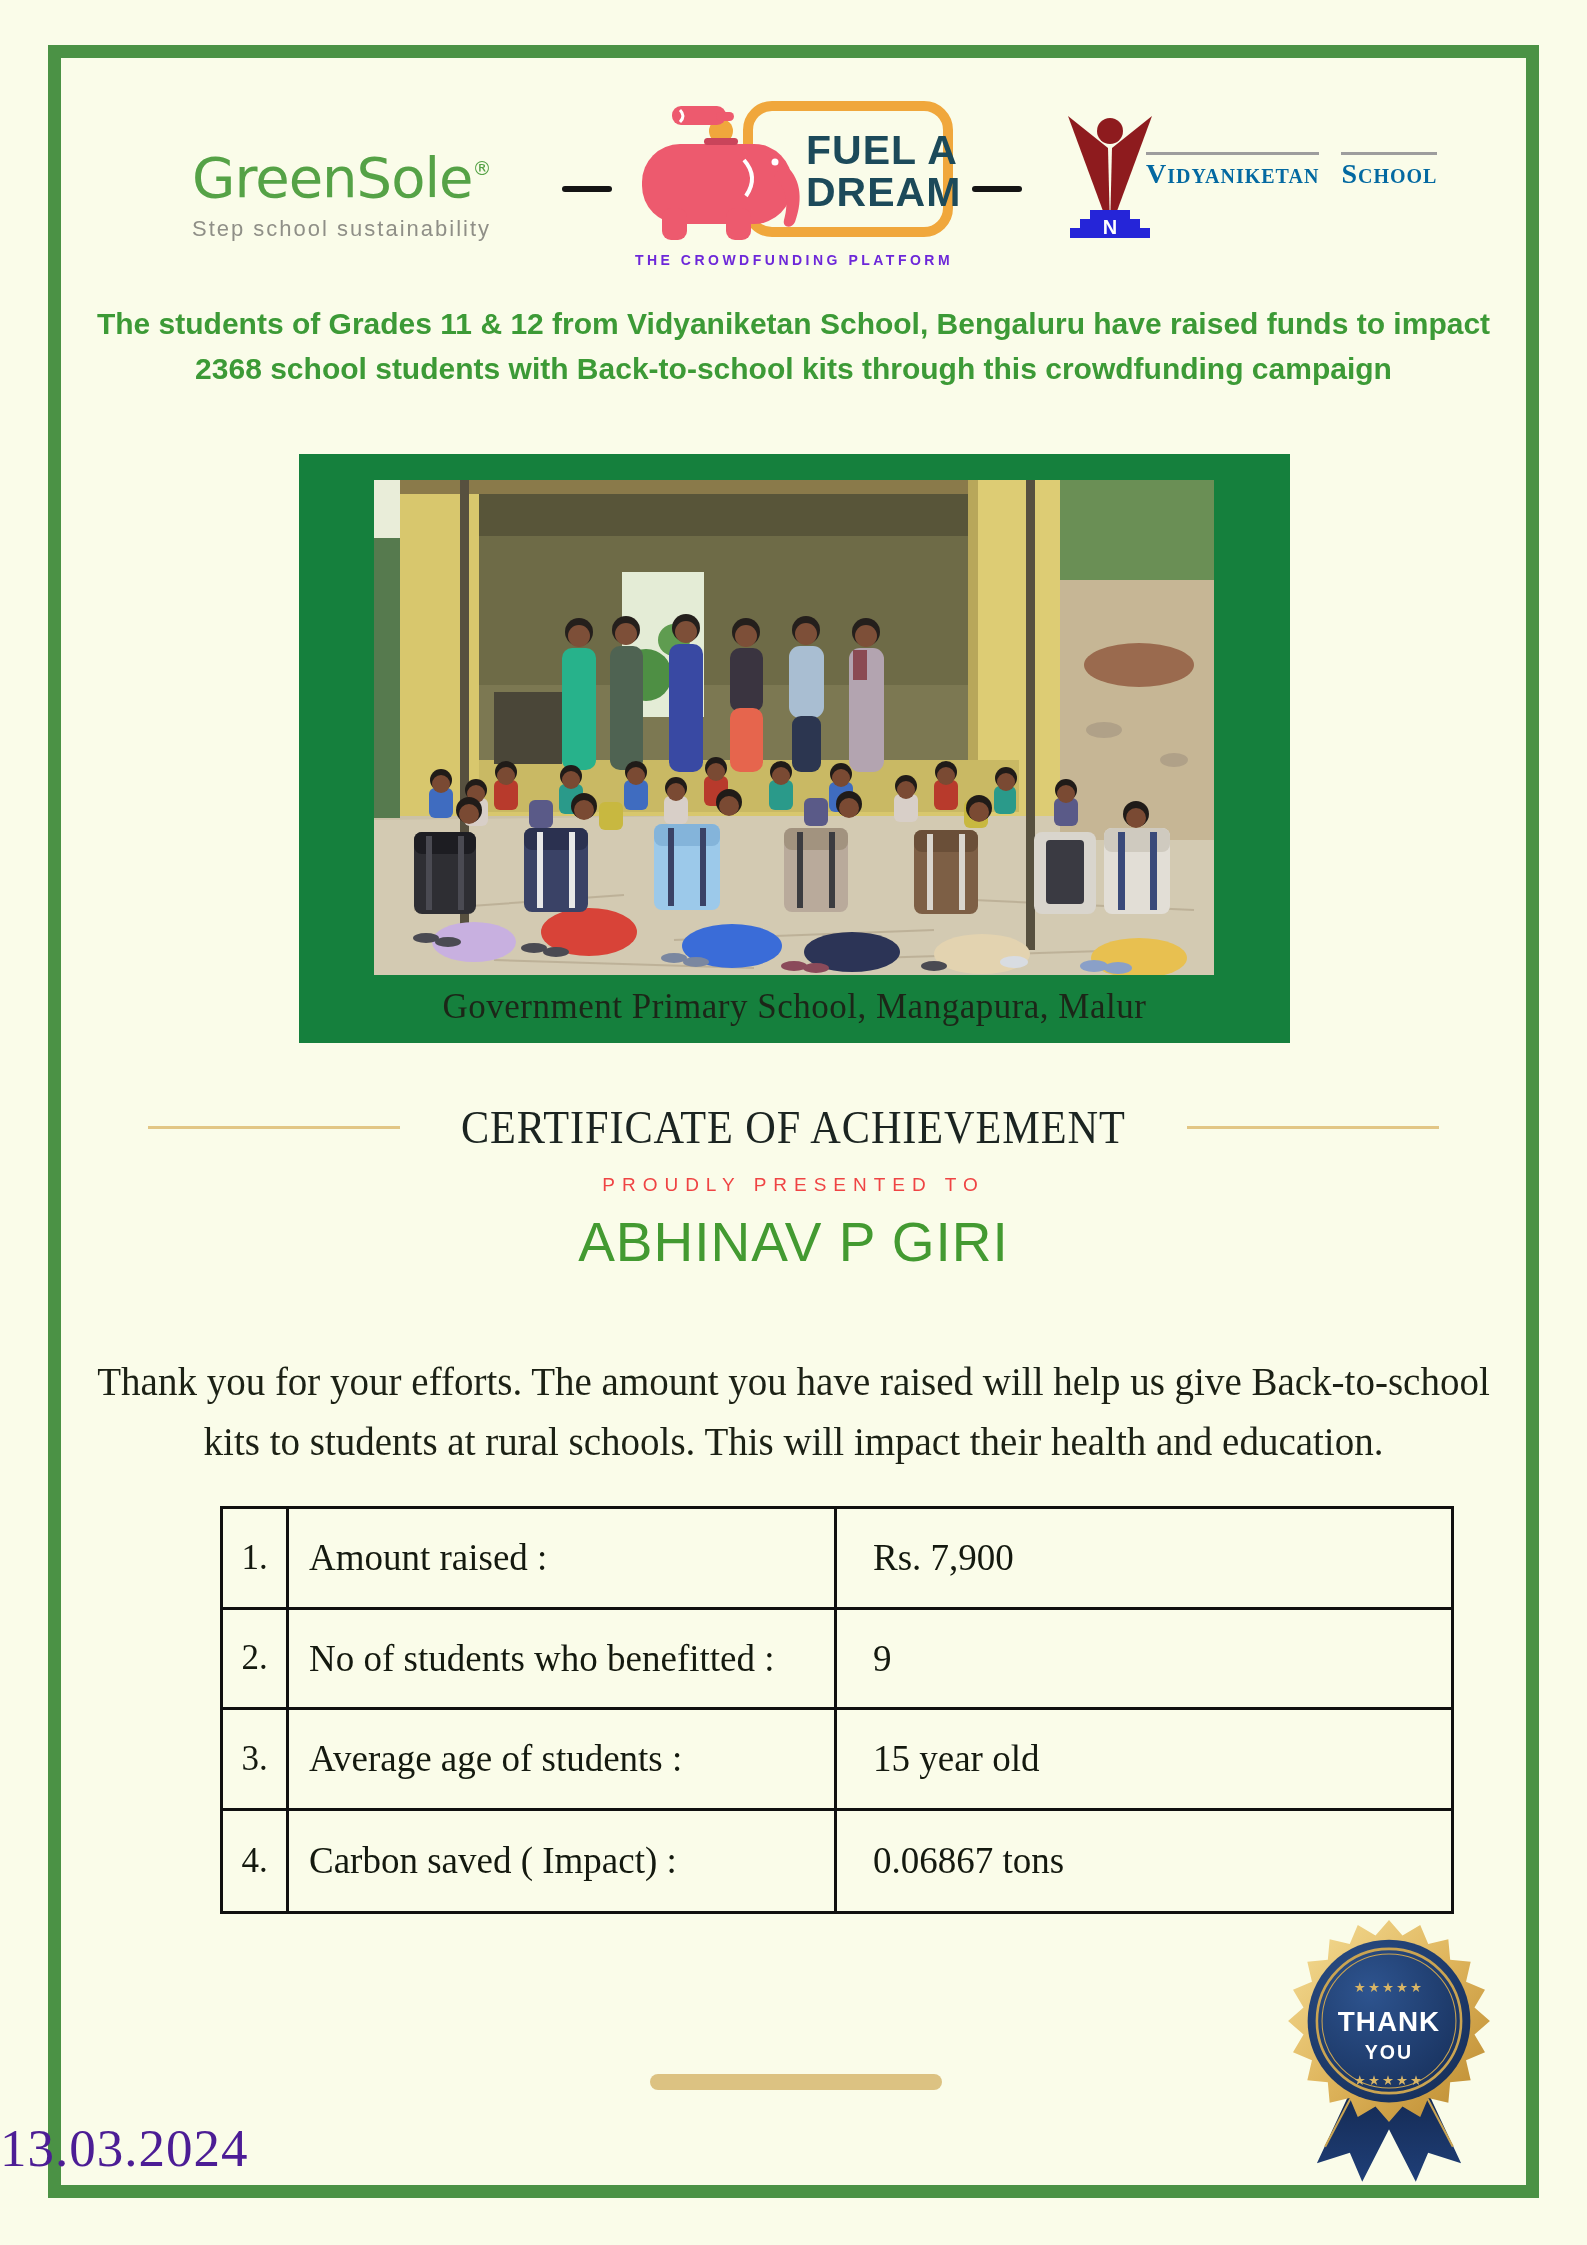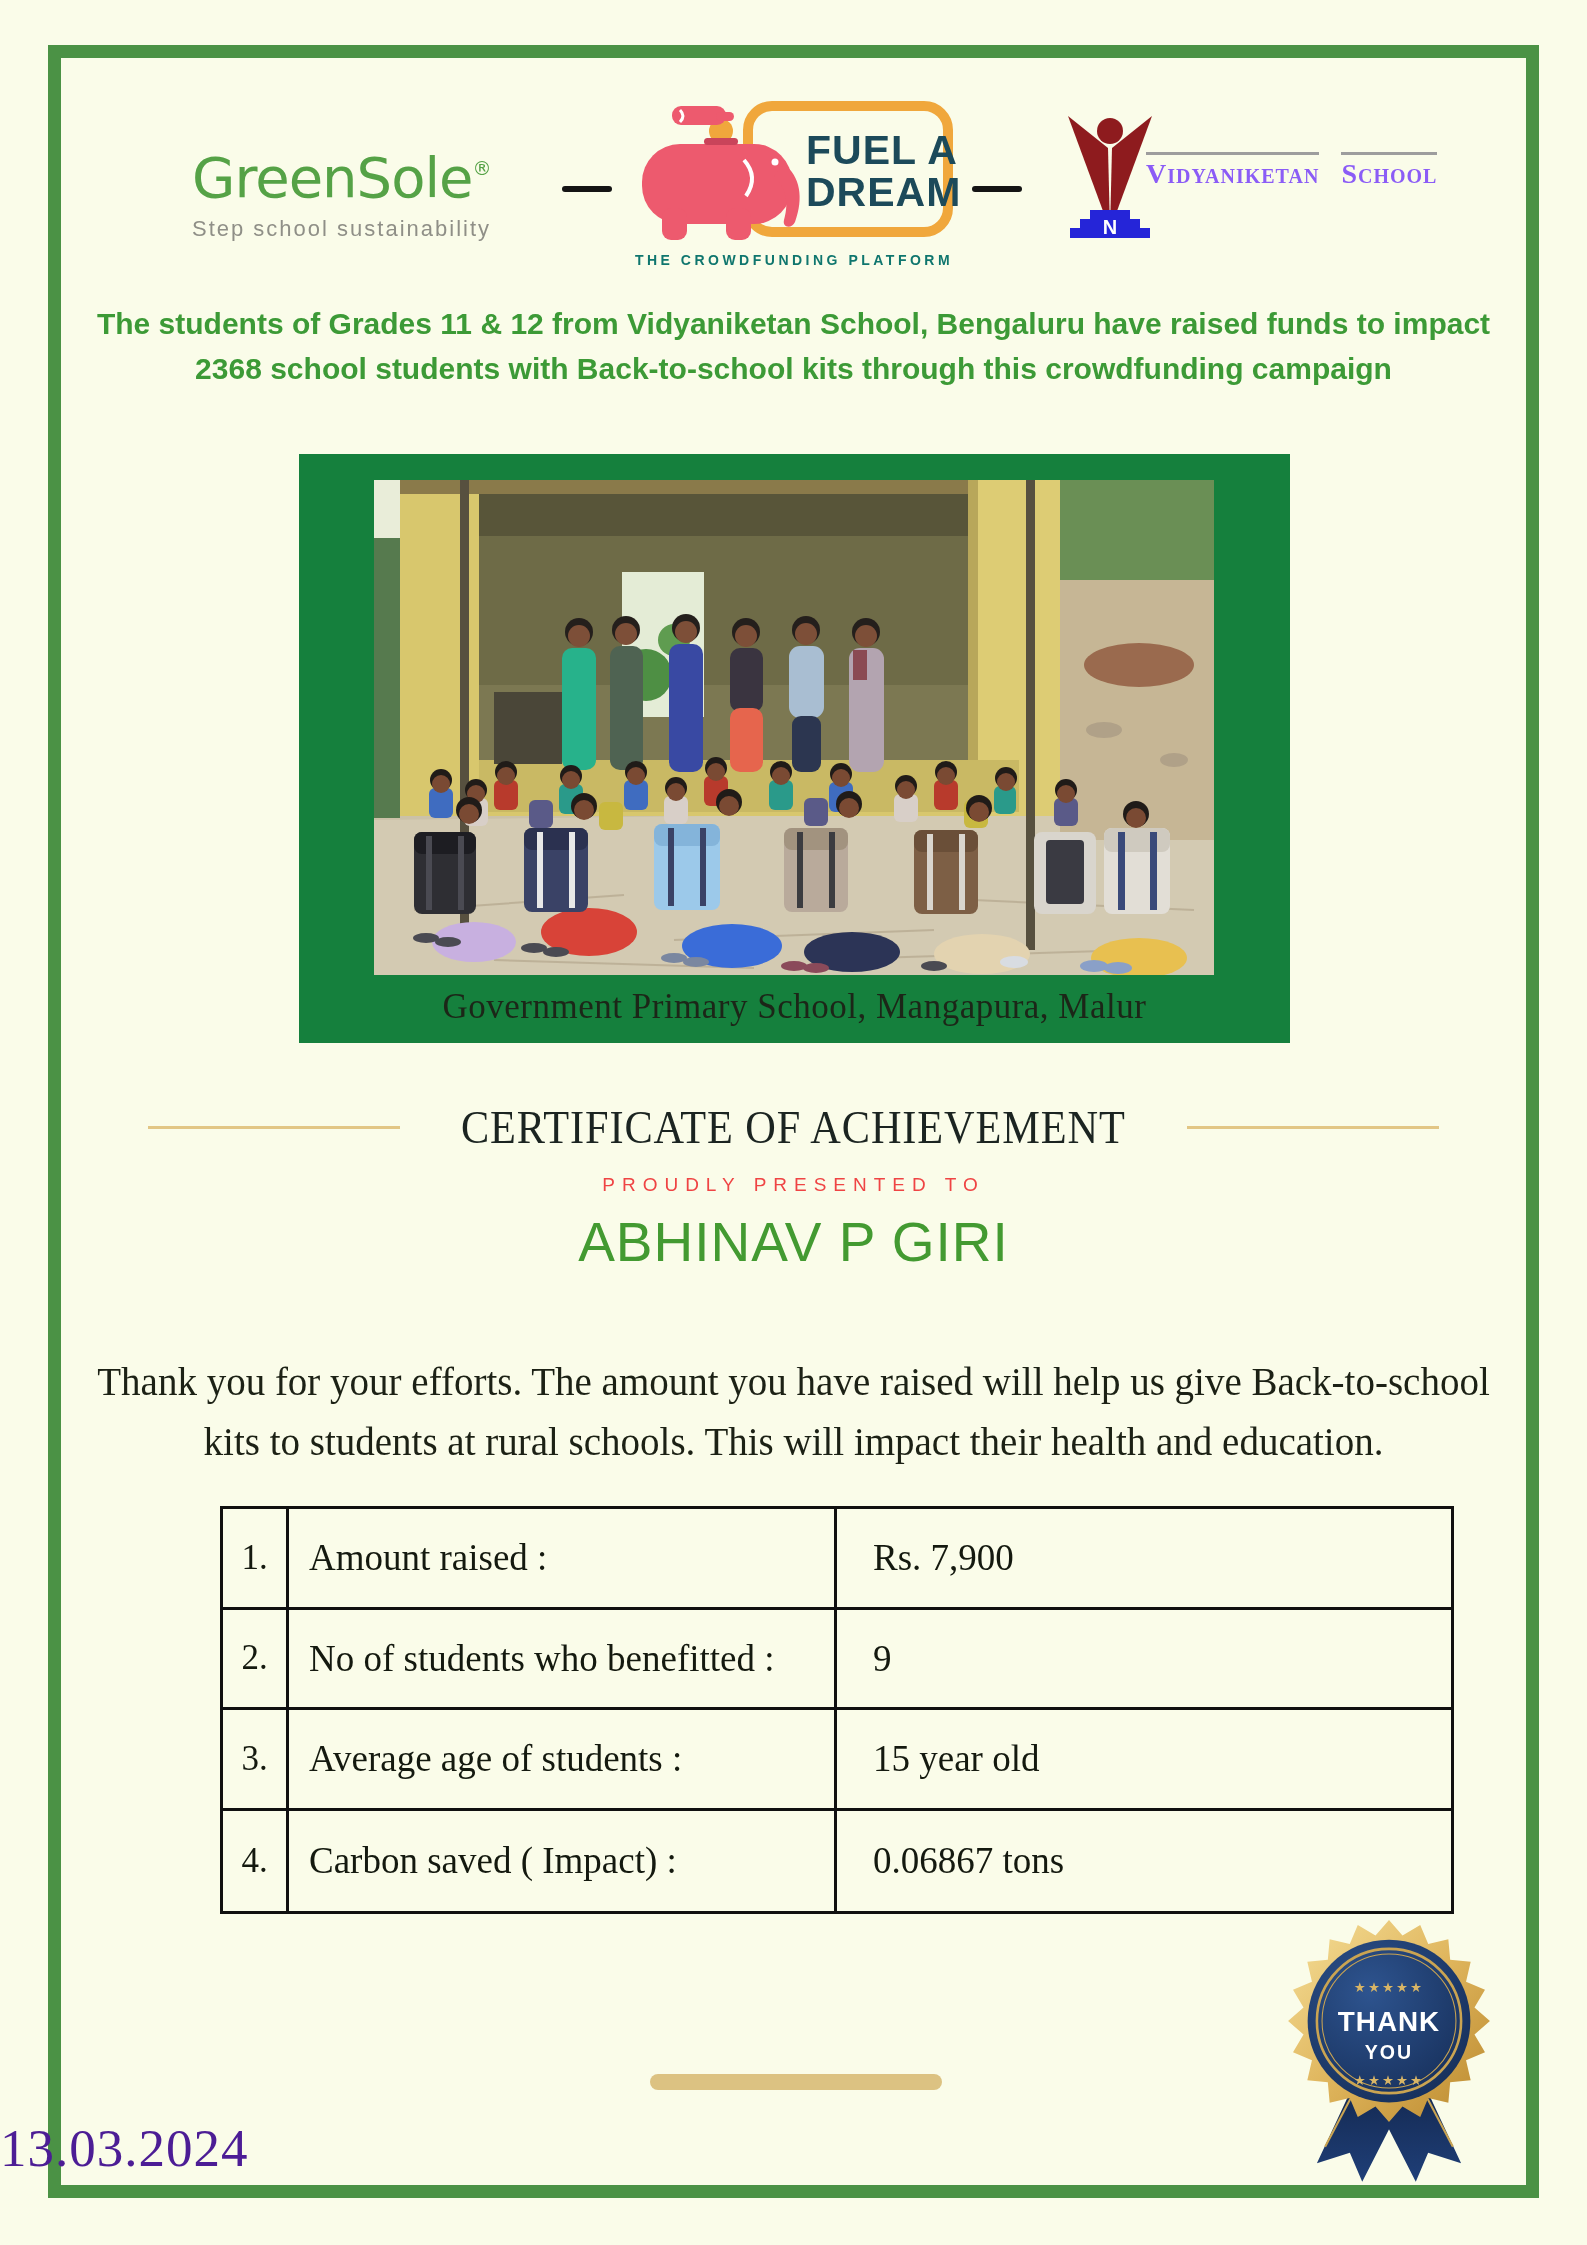--- a/index.html
+++ b/index.html
@@ -24,27 +24,27 @@
   .gs-reg{font-size:19px;vertical-align:22px;color:#55a246;}
   .gs-tag{
     font-family:"Liberation Sans", sans-serif;font-size:22px;color:#8f8f87;
     letter-spacing:2px;margin-top:8px;white-space:nowrap;
   }
   .dash{height:6px;background:#141414;border-radius:3px;}
   .fad-svg{left:628px;top:98px;}
   .fad-tag{
     left:628px;top:252px;width:332px;text-align:center;
     font-family:"Liberation Sans", sans-serif;font-size:14px;font-weight:600;
-    letter-spacing:3.5px;color:#0f766e;white-space:nowrap;
+    letter-spacing:3.5px;color:#6d28d9;white-space:nowrap;
   }
   .vn-mark{left:1060px;top:116px;}
   .vn-text{
     left:1146px;top:158px;white-space:nowrap;
     font-family:"Liberation Serif", serif;font-variant:small-caps;
-    font-weight:700;font-size:28px;color:#8b5cf6;letter-spacing:1px;
+    font-weight:700;font-size:28px;color:#0369a1;letter-spacing:1px;
   }
   .vn-text span{border-top:3px solid #9d9d9d;padding-top:3px;}
   .vn-text .w2{margin-left:14px;}
   
   .intro{
     left:0;top:301px;width:1587px;text-align:center;
     font-family:"Liberation Sans", sans-serif;font-weight:bold;
     font-size:30px;line-height:45px;color:#3c9a36;
   }
   

